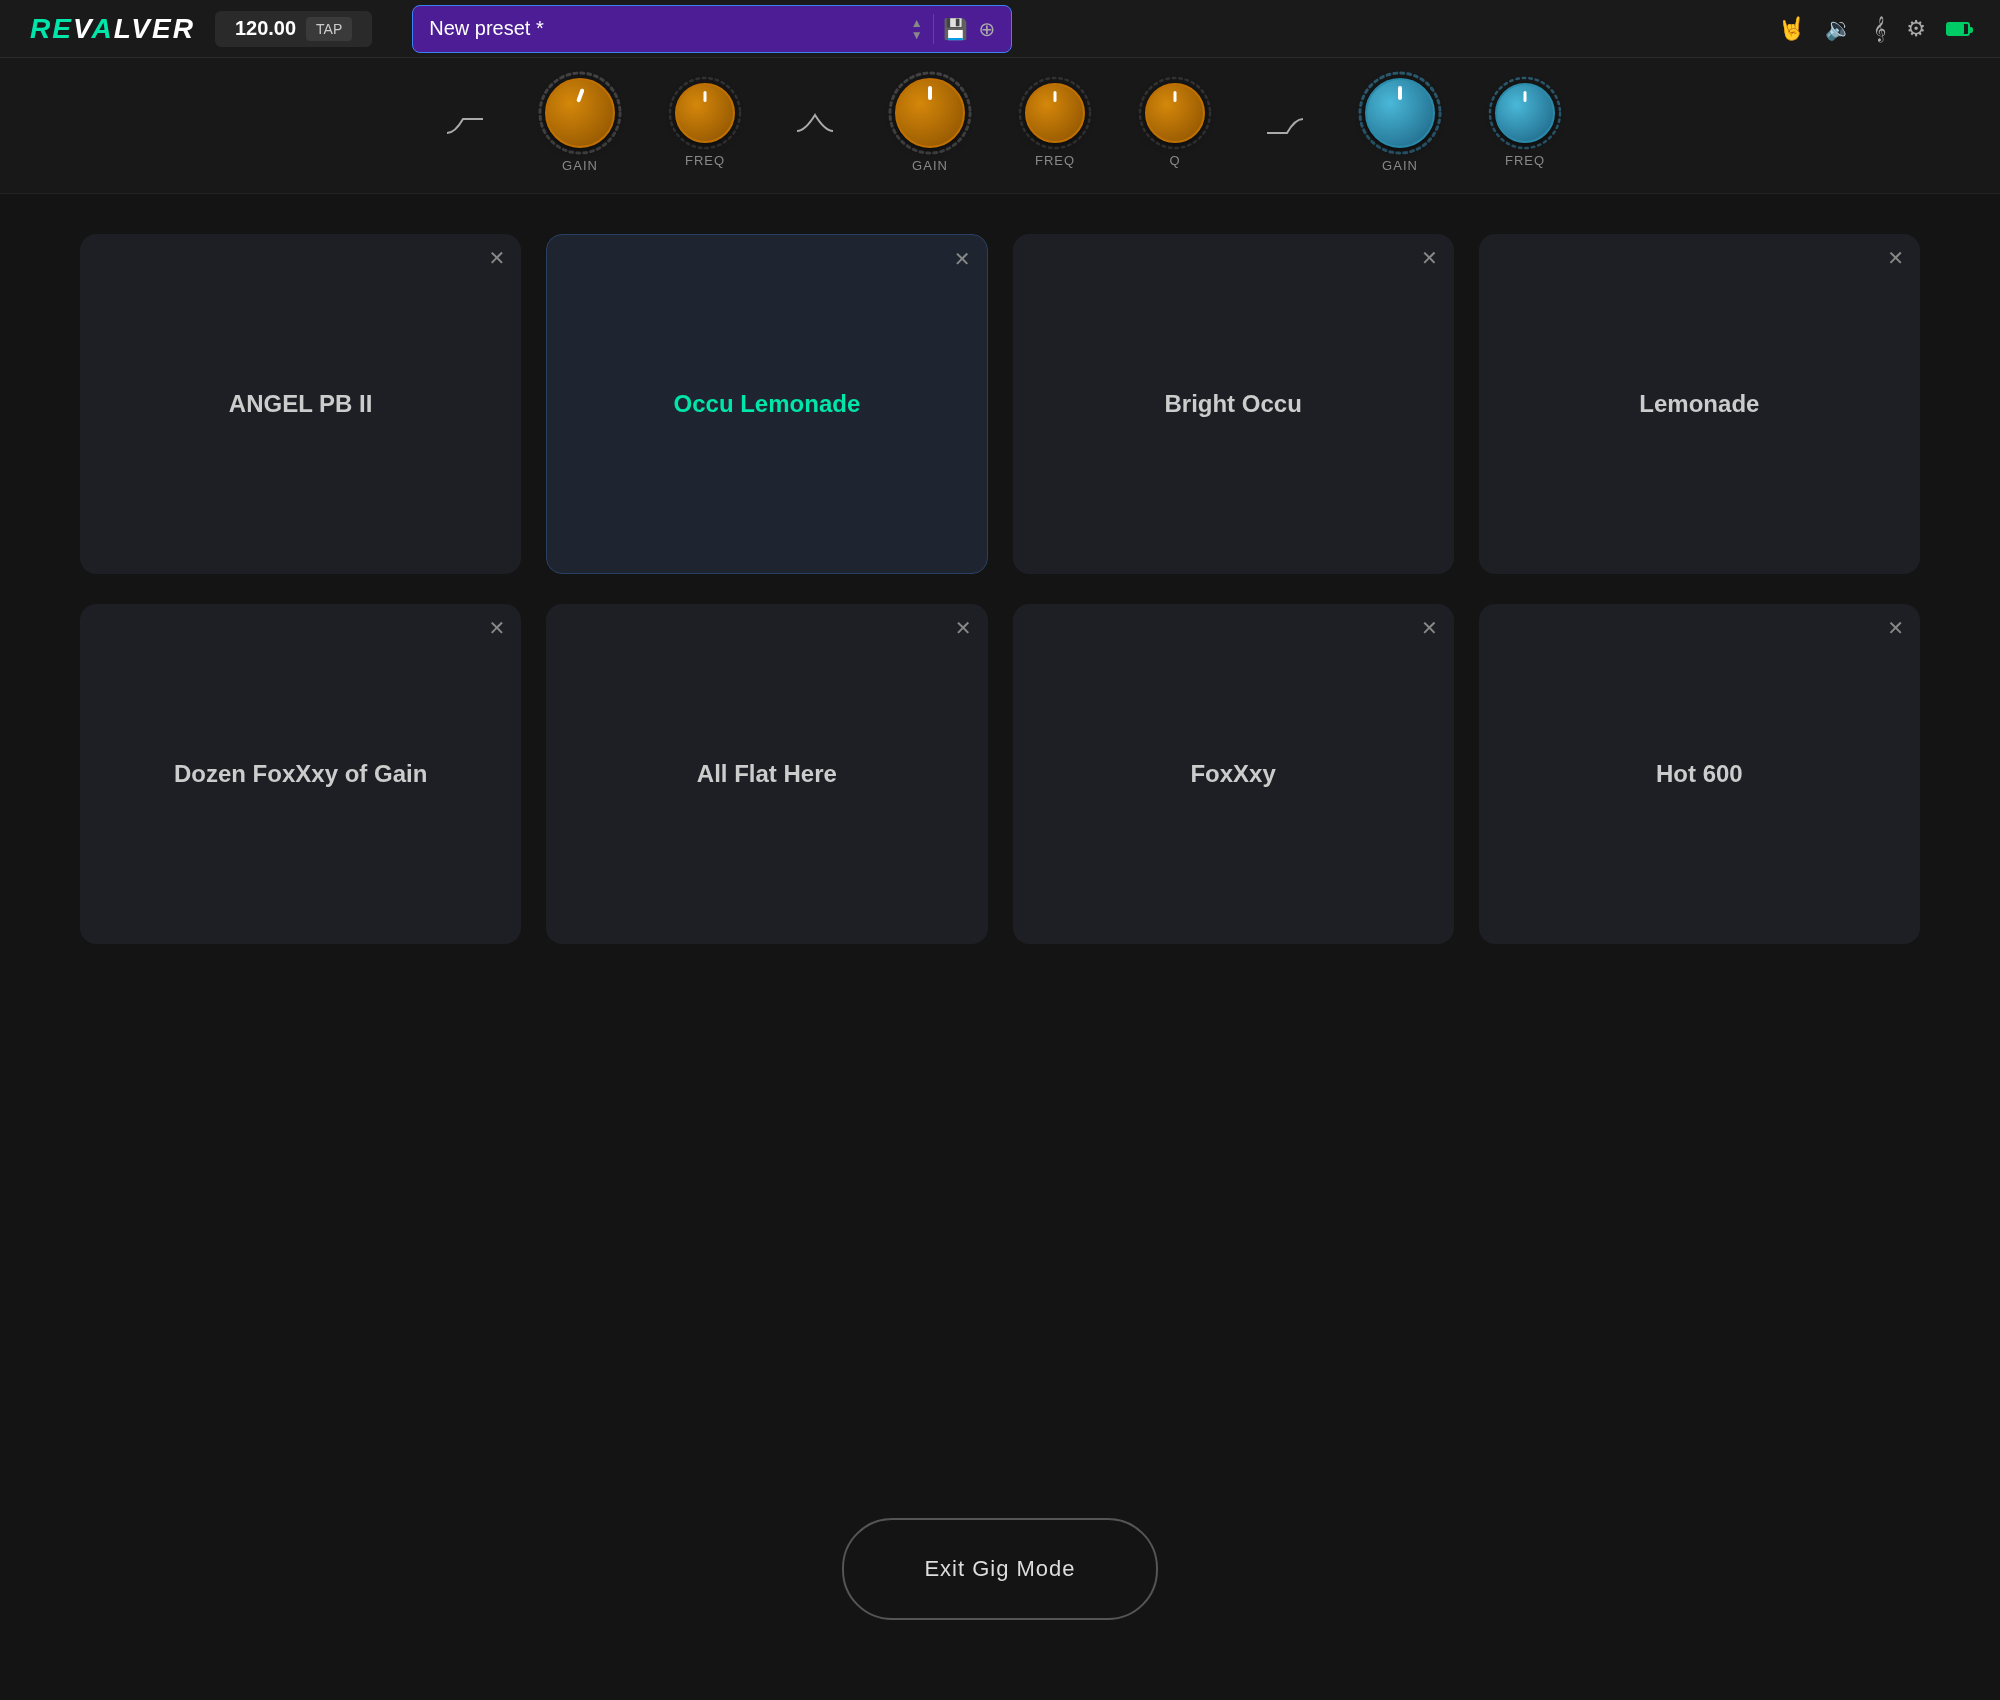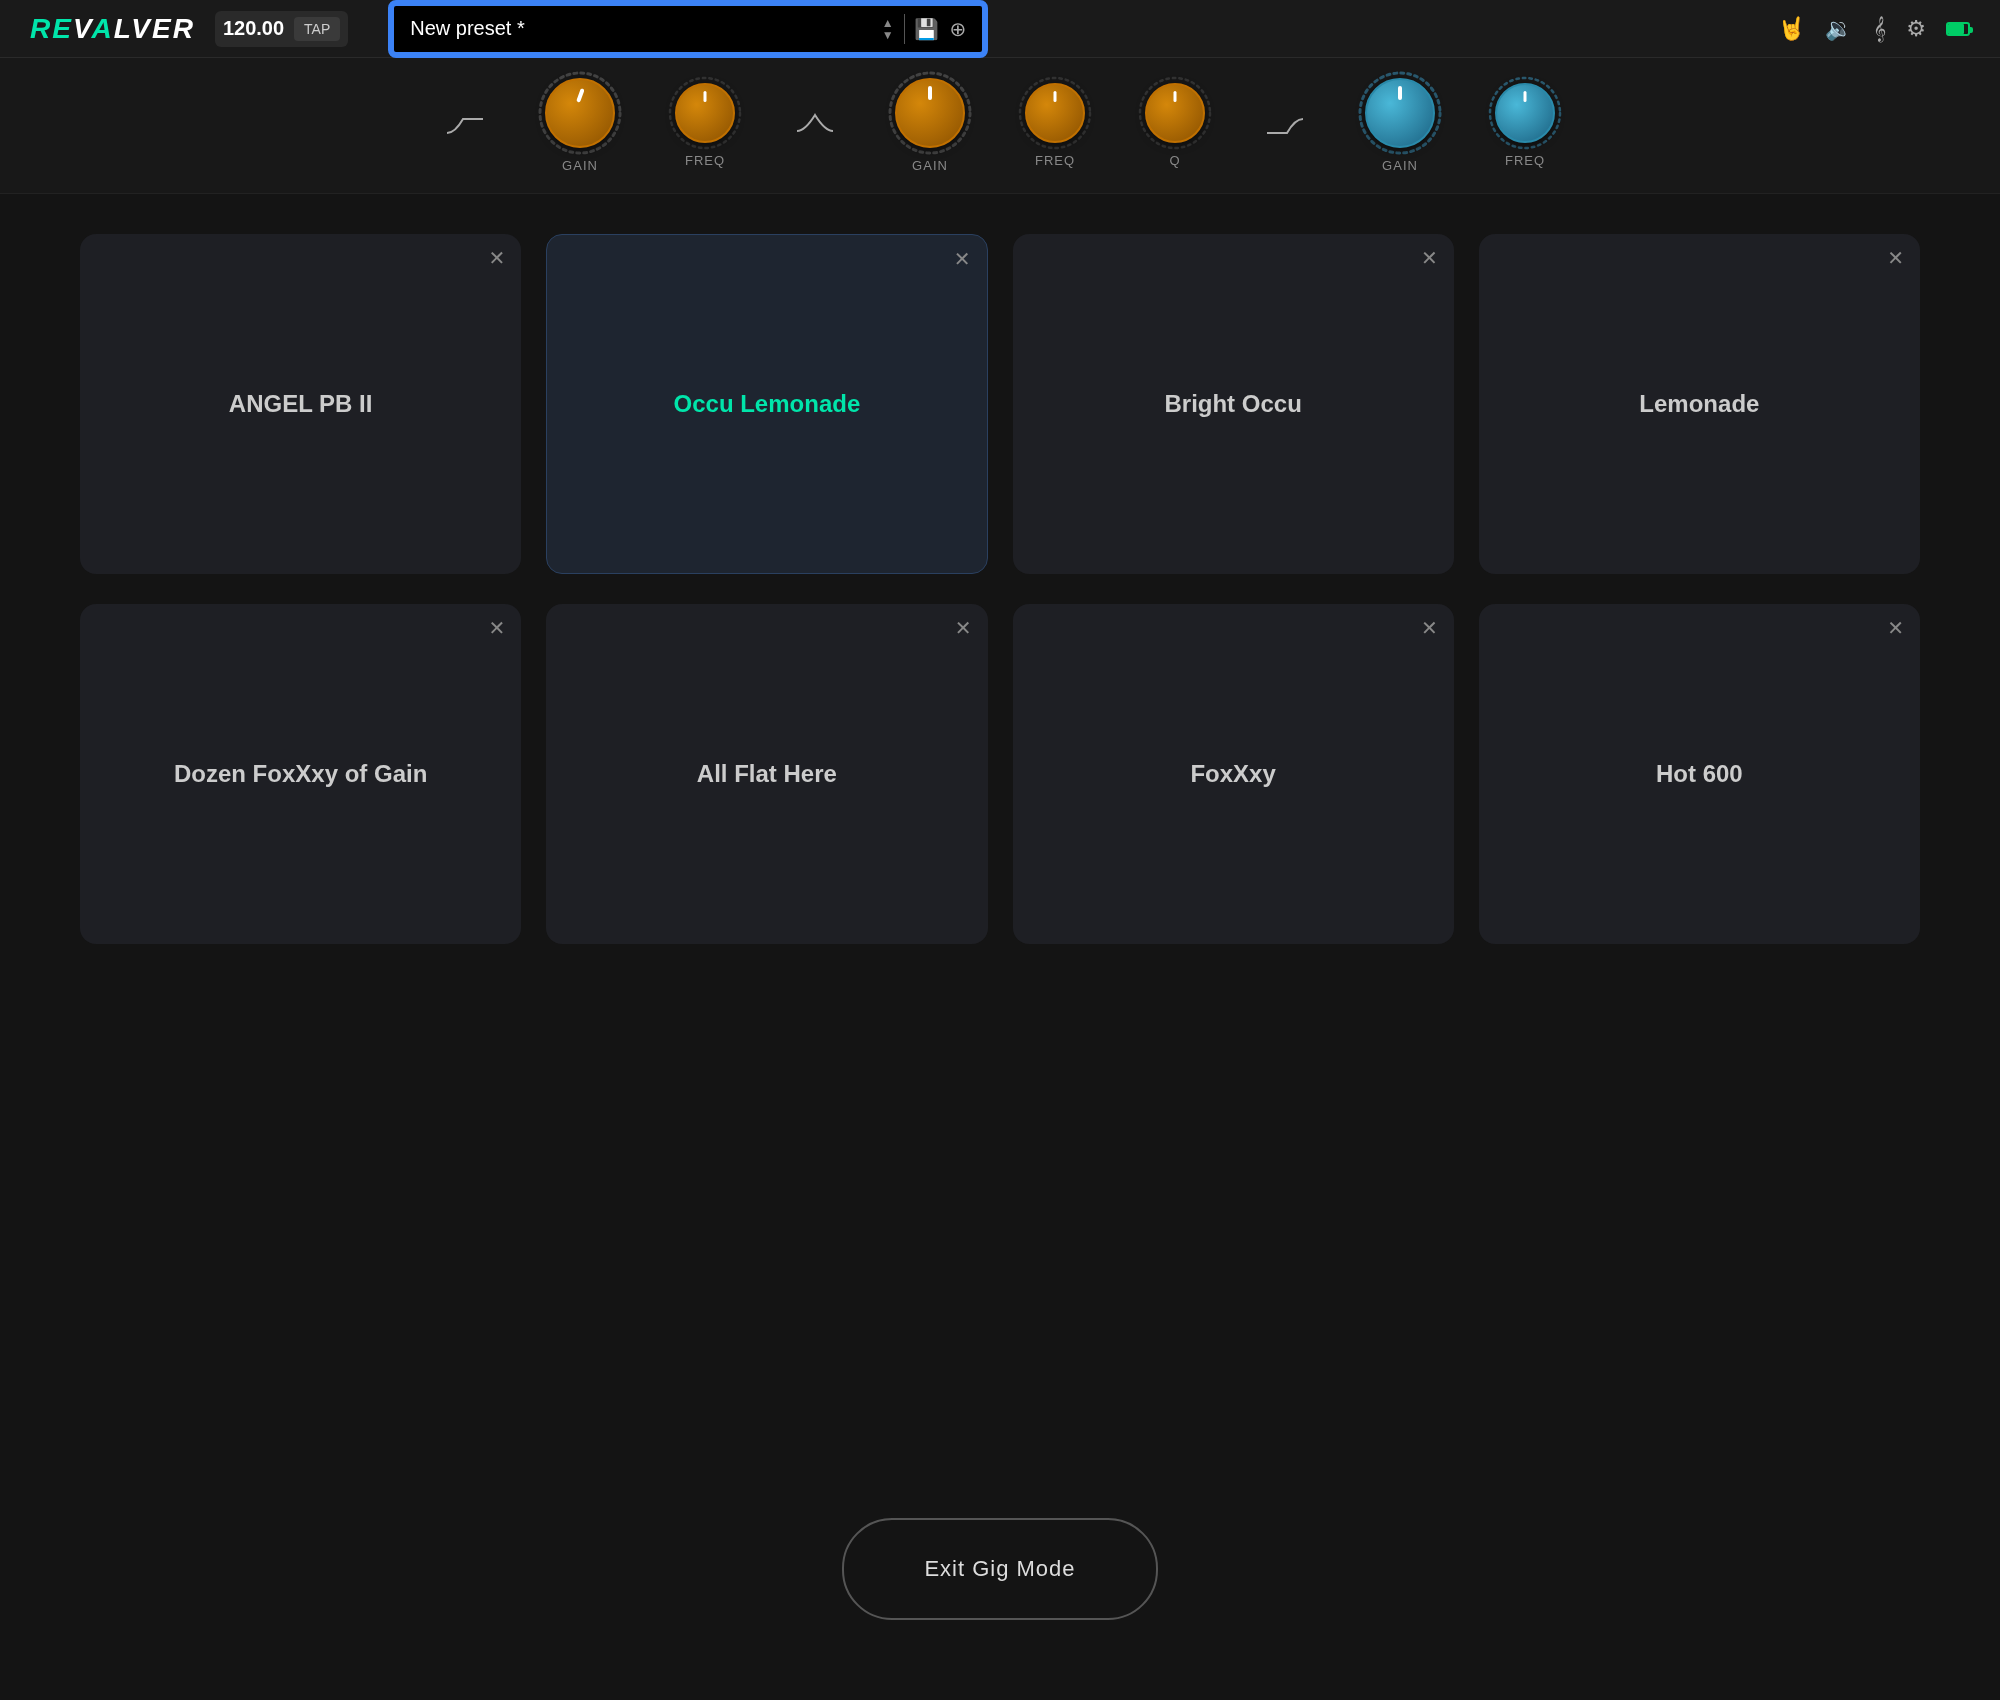--- a/index.html
+++ b/index.html
@@ -30,46 +30,46 @@
       letter-spacing: 2px;
       font-style: italic;
       text-transform: uppercase;
     }
     .logo span { color: #00e5aa; }
     .tempo-box {
       display: flex;
       align-items: center;
       background: #2a2a2a;
       border-radius: 6px;
-      padding: 6px 8px;
+      padding: 6px 20px;
       gap: 10px;
       color: #fff;
       font-size: 20px;
       font-weight: bold;
     }
     .tap-btn {
       background: #3a3a3a;
       border: none;
       color: #ccc;
       font-size: 14px;
       padding: 4px 10px;
       border-radius: 4px;
       cursor: pointer;
     }
     .preset-selector {
       flex: 1;
       max-width: 600px;
       display: flex;
       align-items: center;
-      background: #000000;
+      background: #4c1d95;
       border-radius: 8px;
       padding: 8px 16px;
       gap: 10px;
       margin: 0 20px;
-      border: 6px solid #3b82f6;
+      border: 1px solid #3b82f6;
     }
     .preset-name {
       flex: 1;
       color: #fff;
       font-size: 20px;
     }
     .preset-arrows {
       display: flex;
       flex-direction: column;
       color: #888;

